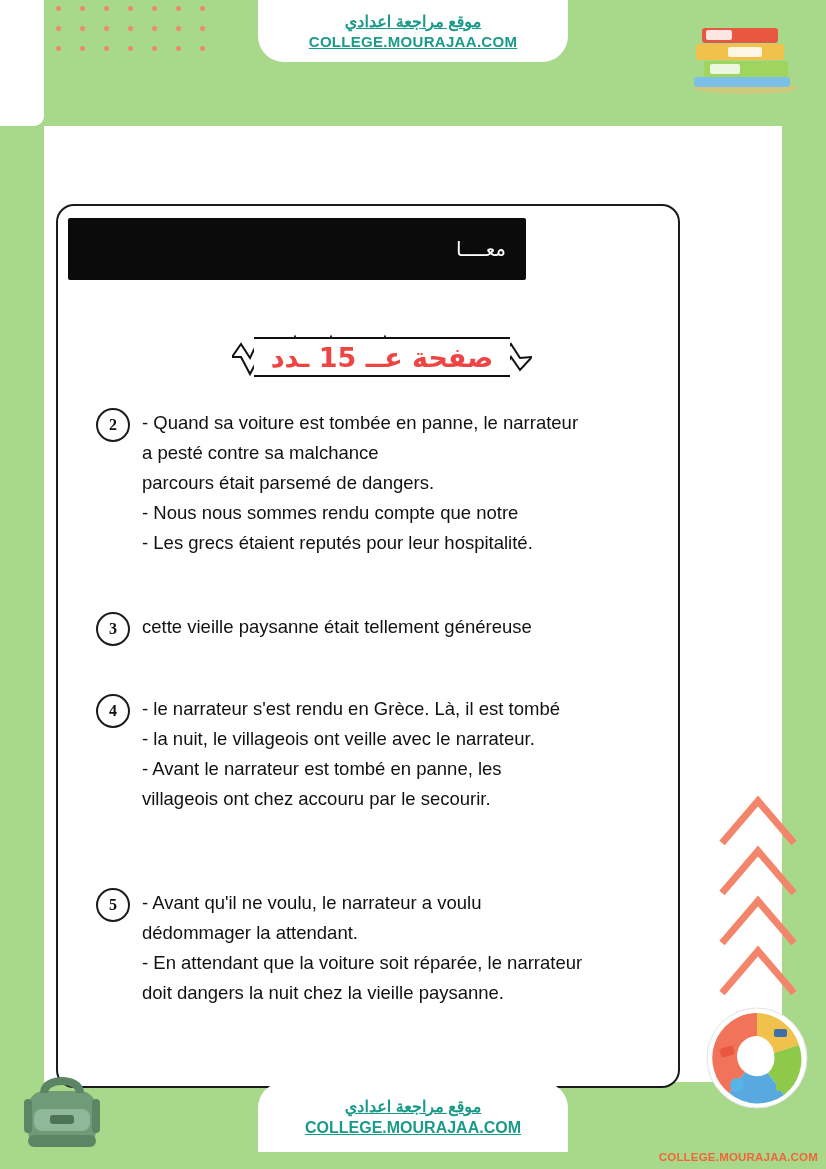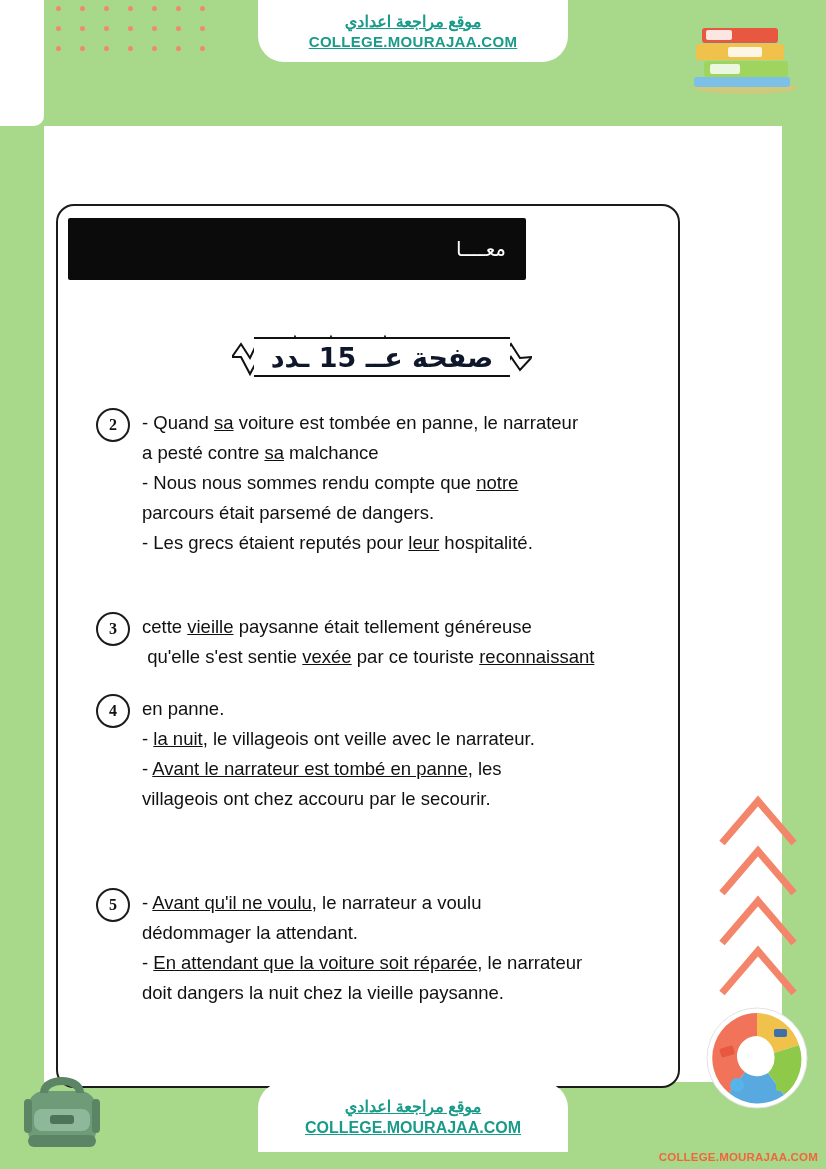--- a/index.html
+++ b/index.html
@@ -61,37 +61,37 @@
     font-family:"DejaVu Sans", sans-serif;
   }
 
   
   .burst{
     position:absolute;left:188px;top:198px;width:300px;height:66px;
   }
   .burst-text{
     position:absolute;inset:0;display:flex;align-items:center;justify-content:center;
     font-family:"DejaVu Sans", sans-serif;font-size:27px;font-weight:bold;
-    color:#0f172a;direction:rtl;
+    color:#ef4444;direction:rtl;
   }
 
   
   .item{position:absolute;left:52px;}
   .num{
     position:absolute;left:0;top:0;width:30px;height:30px;border-radius:50%;
     border:2px solid #1b1b1b;display:flex;align-items:center;justify-content:center;
     font-size:16px;font-weight:bold;color:#111;
     font-family:"Liberation Serif", serif;
   }
   .lines{margin-left:46px;}
   .line{
     font-size:18.5px;color:#111;line-height:1.62;
     font-family:"Liberation Sans", sans-serif;white-space:nowrap;
   }
-  .u{text-decoration:underline;text-align:center;}
+  .u{text-align:center;}
 
   
   .footer-white{
     position:absolute;left:258px;top:1082px;width:310px;height:70px;
     background:#ffffff;border-top-left-radius:26px;border-top-right-radius:26px;
     display:flex;flex-direction:column;align-items:center;justify-content:center;
   }
   .footer-ar{color:#1a9b8a;font-size:16px;font-weight:bold;direction:rtl;text-decoration:underline;}
   .footer-url{color:#1a9b8a;font-size:16px;font-weight:bold;text-decoration:underline;margin-top:3px;}
 
@@ -179,38 +179,37 @@
       <line x1="22" y1="52" x2="278" y2="52" stroke="#111" stroke-width="2"></line>
     </svg>
     <div class="burst-text">صفحة عــ 15 ـدد</div>
   </div>
 
   <div class="item" style="top:282px;">
     <div class="num">2</div>
     <div class="lines">
       <div class="line">- Quand <span class="u">sa</span> voiture est tombée en panne, le narrateur</div>
       <div class="line">a pesté contre <span class="u">sa</span> malchance</div>
+      <div class="line">parcours était parsemé de dangers.</div>
       <div class="line">- Nous nous sommes rendu compte que <span class="u">notre</span></div>
-      <div class="line">parcours était parsemé de dangers.</div>
       <div class="line">- Les grecs étaient reputés pour <span class="u">leur</span> hospitalité.</div>
     </div>
   </div>
 
   <div class="item" style="top:486px;">
     <div class="num">3</div>
     <div class="lines">
       <div class="line">cette <span class="u">vieille</span> paysanne était tellement généreuse</div>
-      <div class="line">&nbsp;qu'elle s'est sentie <span class="u">vexée</span> par ce touriste <span class="u">reconnaissant</span></div>
     </div>
   </div>
 
   <div class="item" style="top:568px;">
     <div class="num">4</div>
     <div class="lines">
-      <div class="line">en panne.</div>
+      <div class="line">- le narrateur s'est rendu <span class="u">en Grèce</span>. <span class="u">Là</span>, il est tombé</div>
       <div class="line">- <span class="u">la nuit</span>, le villageois ont veille avec le narrateur.</div>
       <div class="line">- <span class="u">Avant le narrateur est tombé en panne</span>, les</div>
       <div class="line">villageois ont chez accouru par le secourir.</div>
     </div>
   </div>
 
   <div class="item" style="top:762px;">
     <div class="num">5</div>
     <div class="lines">
       <div class="line">- <span class="u">Avant qu'il ne voulu</span>, le narrateur a voulu</div>

